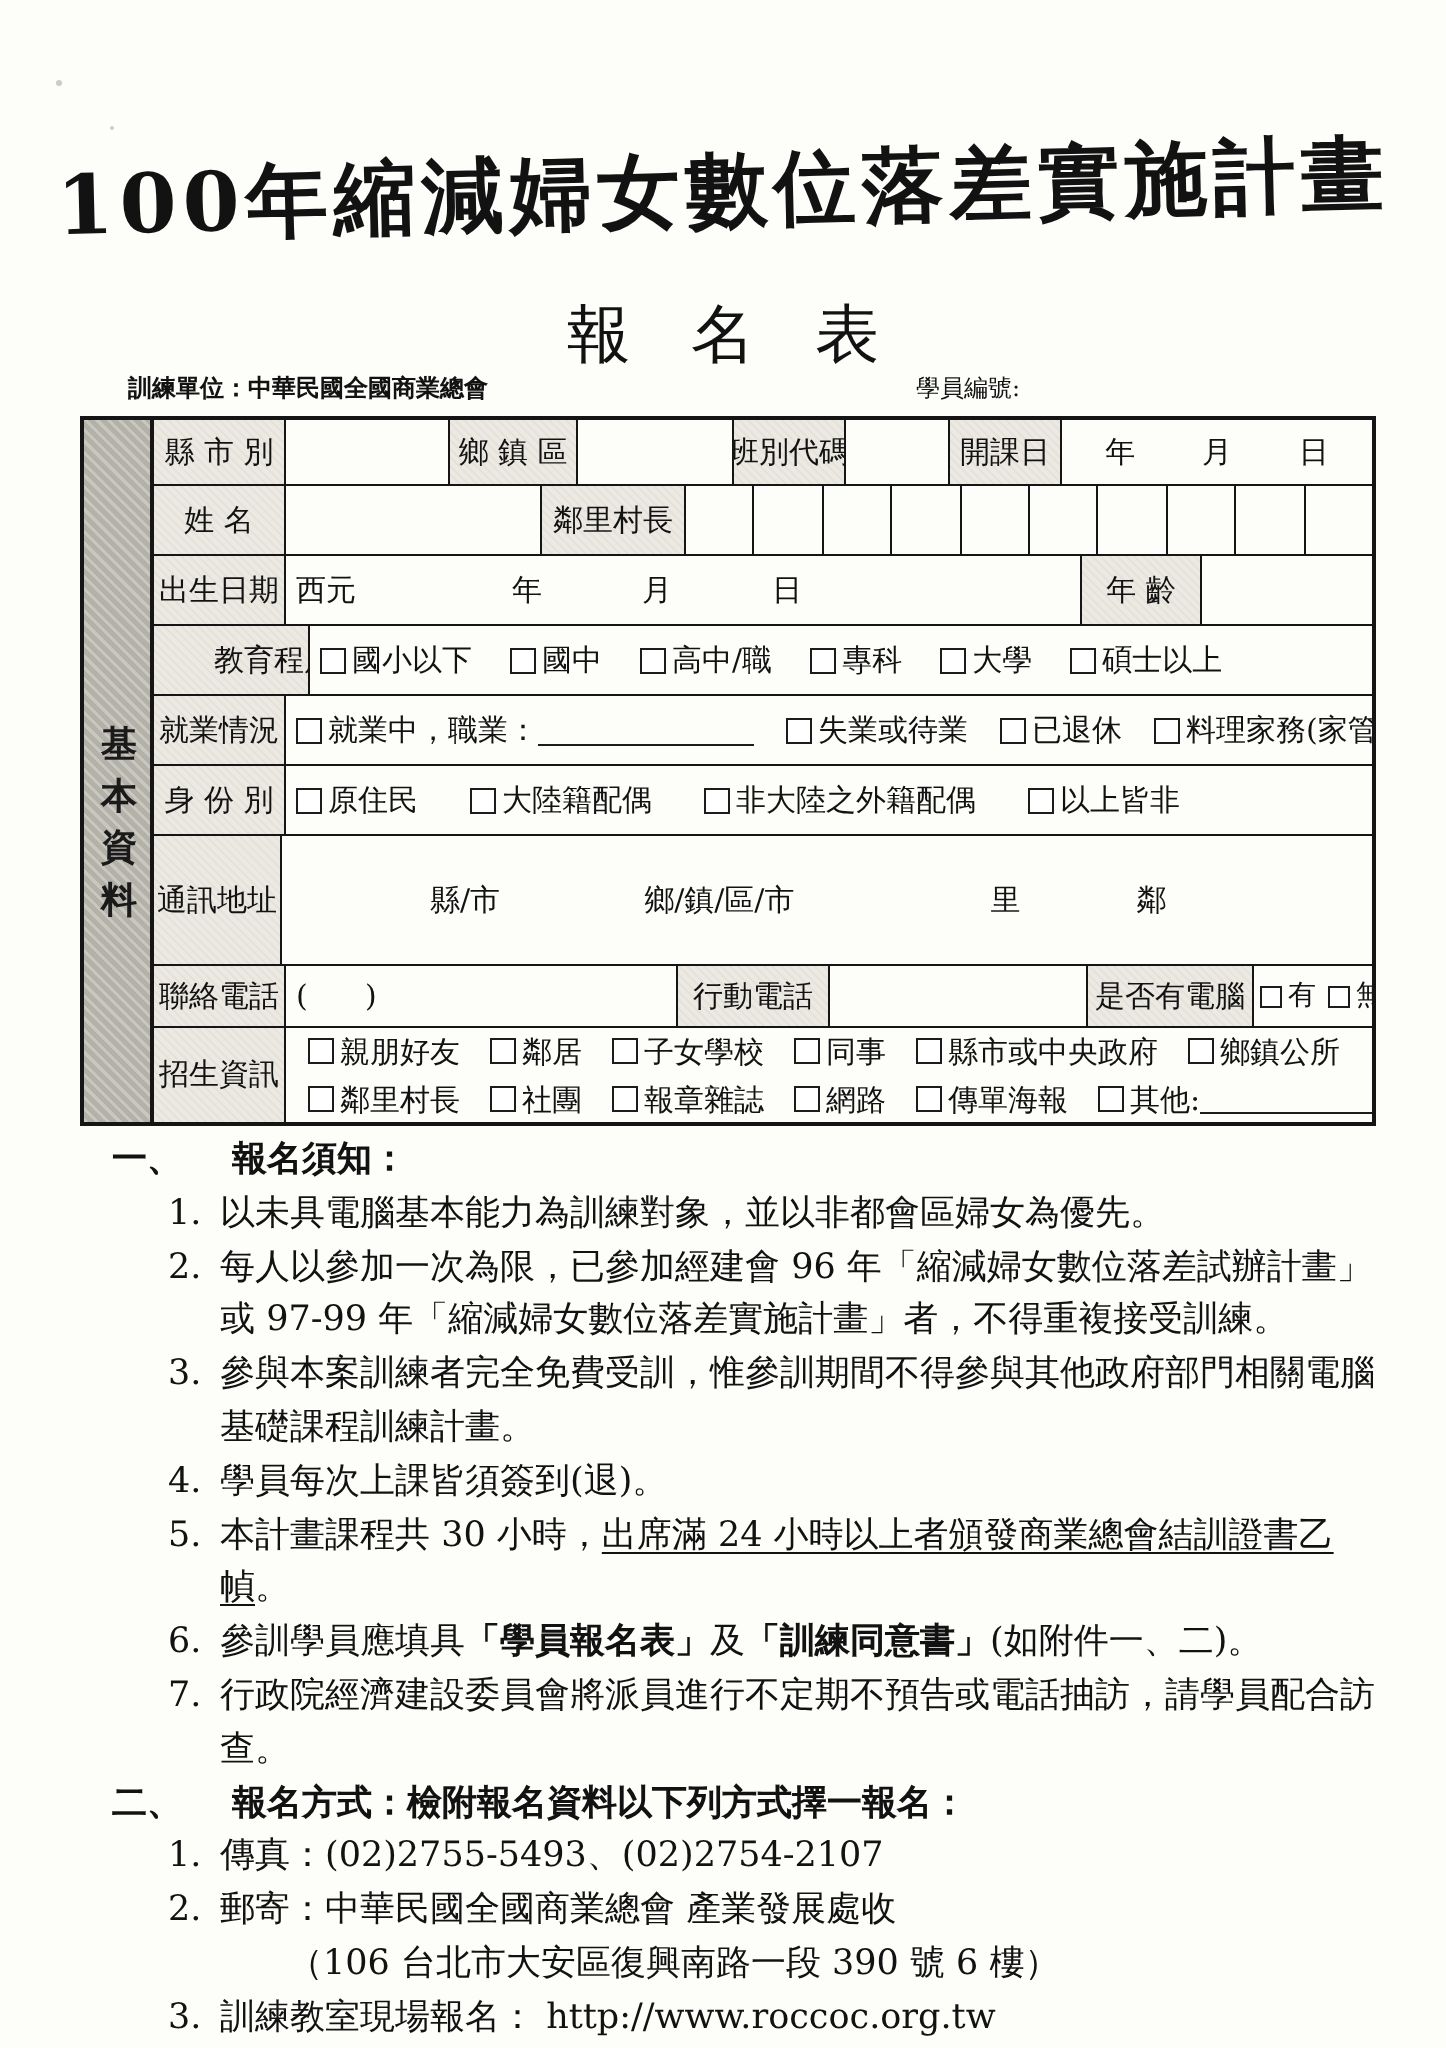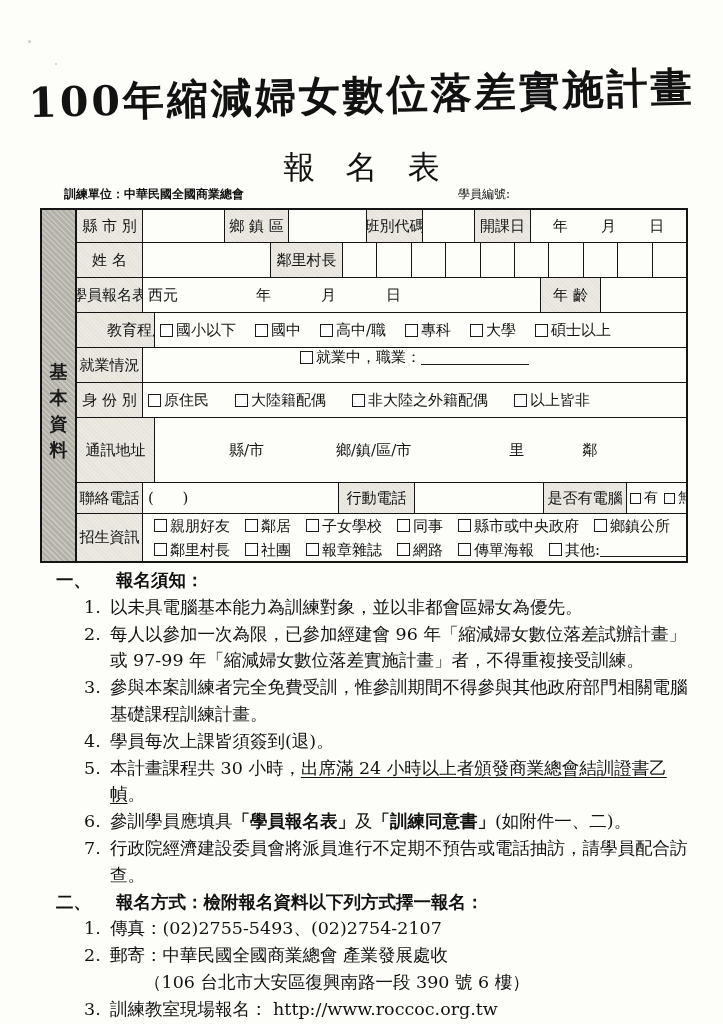--- a/index.html
+++ b/index.html
@@ -131,21 +131,21 @@
           <div class="idbox"></div>
           <div class="idbox"></div>
           <div class="idbox"></div>
           <div class="idbox"></div>
           <div class="idbox"></div>
           <div class="idbox"></div>
         </div>
       </div>
 
       <div class="row" style="height:35px;">
-        <div class="cell lab" style="width:66px;">學員報名表</div>
+        <div class="cell lab" style="width:66px;">出生日期</div>
         <div class="cell" style="width:398px;">
           <span>西元</span>
           <span style="margin-left:78px;">年</span>
           <span style="margin-left:50px;">月</span>
           <span style="margin-left:50px;">日</span>
         </div>
         <div class="cell lab" style="width:60px;">年 齡</div>
         <div class="cell grow"></div>
       </div>
 
@@ -174,21 +174,21 @@
             </span>
           <span class="opt">
               <span class="cb"></span>
               <span>碩士以上</span>
             </span>
         </div>
       </div>
 
       <div class="row" style="height:35px;">
         <div class="cell lab" style="width:66px;">就業情況</div>
-        <div class="cell grow" style="gap:16px;flex-direction:column;">
+        <div class="cell grow" style="gap:16px;">
           <span class="opt">
               <span class="cb"></span>
               <span>就業中，職業：</span>
               <span class="blank" style="width:108px;"></span>
             </span>
           <span class="opt">
               <span class="cb"></span>
               <span>失業或待業</span>
             </span>
           <span class="opt">
@@ -218,21 +218,21 @@
               <span>非大陸之外籍配偶</span>
             </span>
           <span class="opt">
               <span class="cb"></span>
               <span>以上皆非</span>
             </span>
         </div>
       </div>
 
       <div class="row" style="height:65px;">
-        <div class="cell lab" style="width:78px;">通訊地址</div>
+        <div class="cell lab" style="width:64px;">通訊地址</div>
         <div class="cell grow addr-cell">
           <div class="addr-line">
             <span style="margin-left:68px;">縣/市</span>
             <span style="margin-left:72px;">鄉/鎮/區/市</span>
             <span style="margin-left:98px;">里</span>
             <span style="margin-left:58px;">鄰</span>
           </div>
         </div>
       </div>
 

